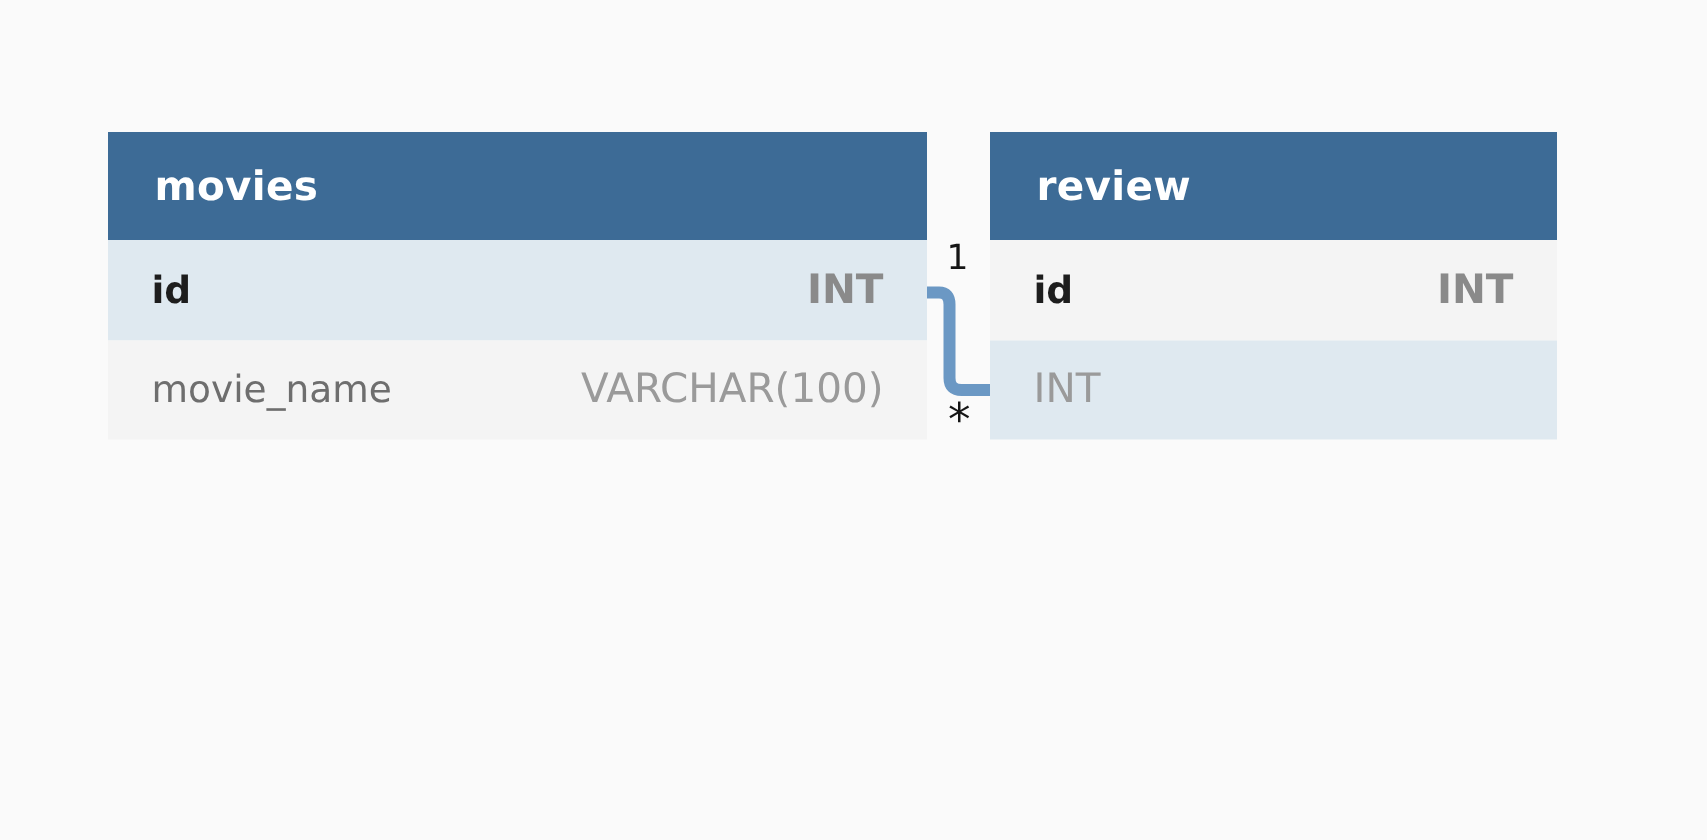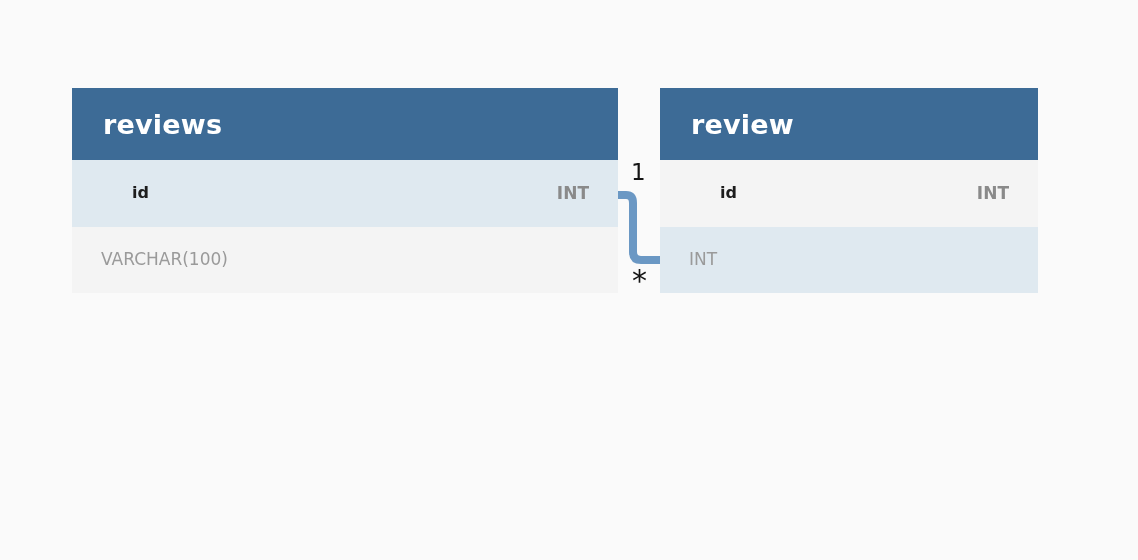--- a/index.html
+++ b/index.html
@@ -47,29 +47,28 @@
     height: 66.5px;
     display: flex;
     align-items: center;
     justify-content: space-between;
     padding: 0 29px;
   }
   .field-row.tint-blue { background: #dfe9f0; }
   .field-row.tint-grey { background: #f4f4f4; }
 
   .field-name {
-    font-size: 16px;
+    font-size: 25px;
     color: #6e6e6e;
     font-weight: normal;
     line-height: 1;
     white-space: nowrap;
-    margin-left: 31px;
   }
   .field-type {
-    font-size: 17px;
+    font-size: 27px;
     color: #9a9a9a;
     font-weight: normal;
     line-height: 1;
     white-space: nowrap;
   }
   .field-row.is-key .field-name {
     color: #1d1d1d;
     font-weight: bold;
   }
   .field-row.is-key .field-type {
@@ -116,27 +115,28 @@
     font-size: 30px;
   }
 </style>
 </head>
 <body>
 
 <div id="canvas">
 
   <div class="entity" id="entity-movies">
     <div class="entity-header">
-      <span class="entity-title">reviews</span>
+      <span class="entity-title">movies</span>
     </div>
     <div class="field-row tint-blue is-key">
       <span class="field-name">id</span>
       <span class="field-type">INT</span>
     </div>
     <div class="field-row tint-grey">
+      <span class="field-name">movie_name</span>
       <span class="field-type">VARCHAR(100)</span>
     </div>
   </div>
 
   <div class="entity" id="entity-reviews">
     <div class="entity-header">
       <span class="entity-title">review</span>
     </div>
     <div class="field-row tint-grey is-key">
       <span class="field-name">id</span>

